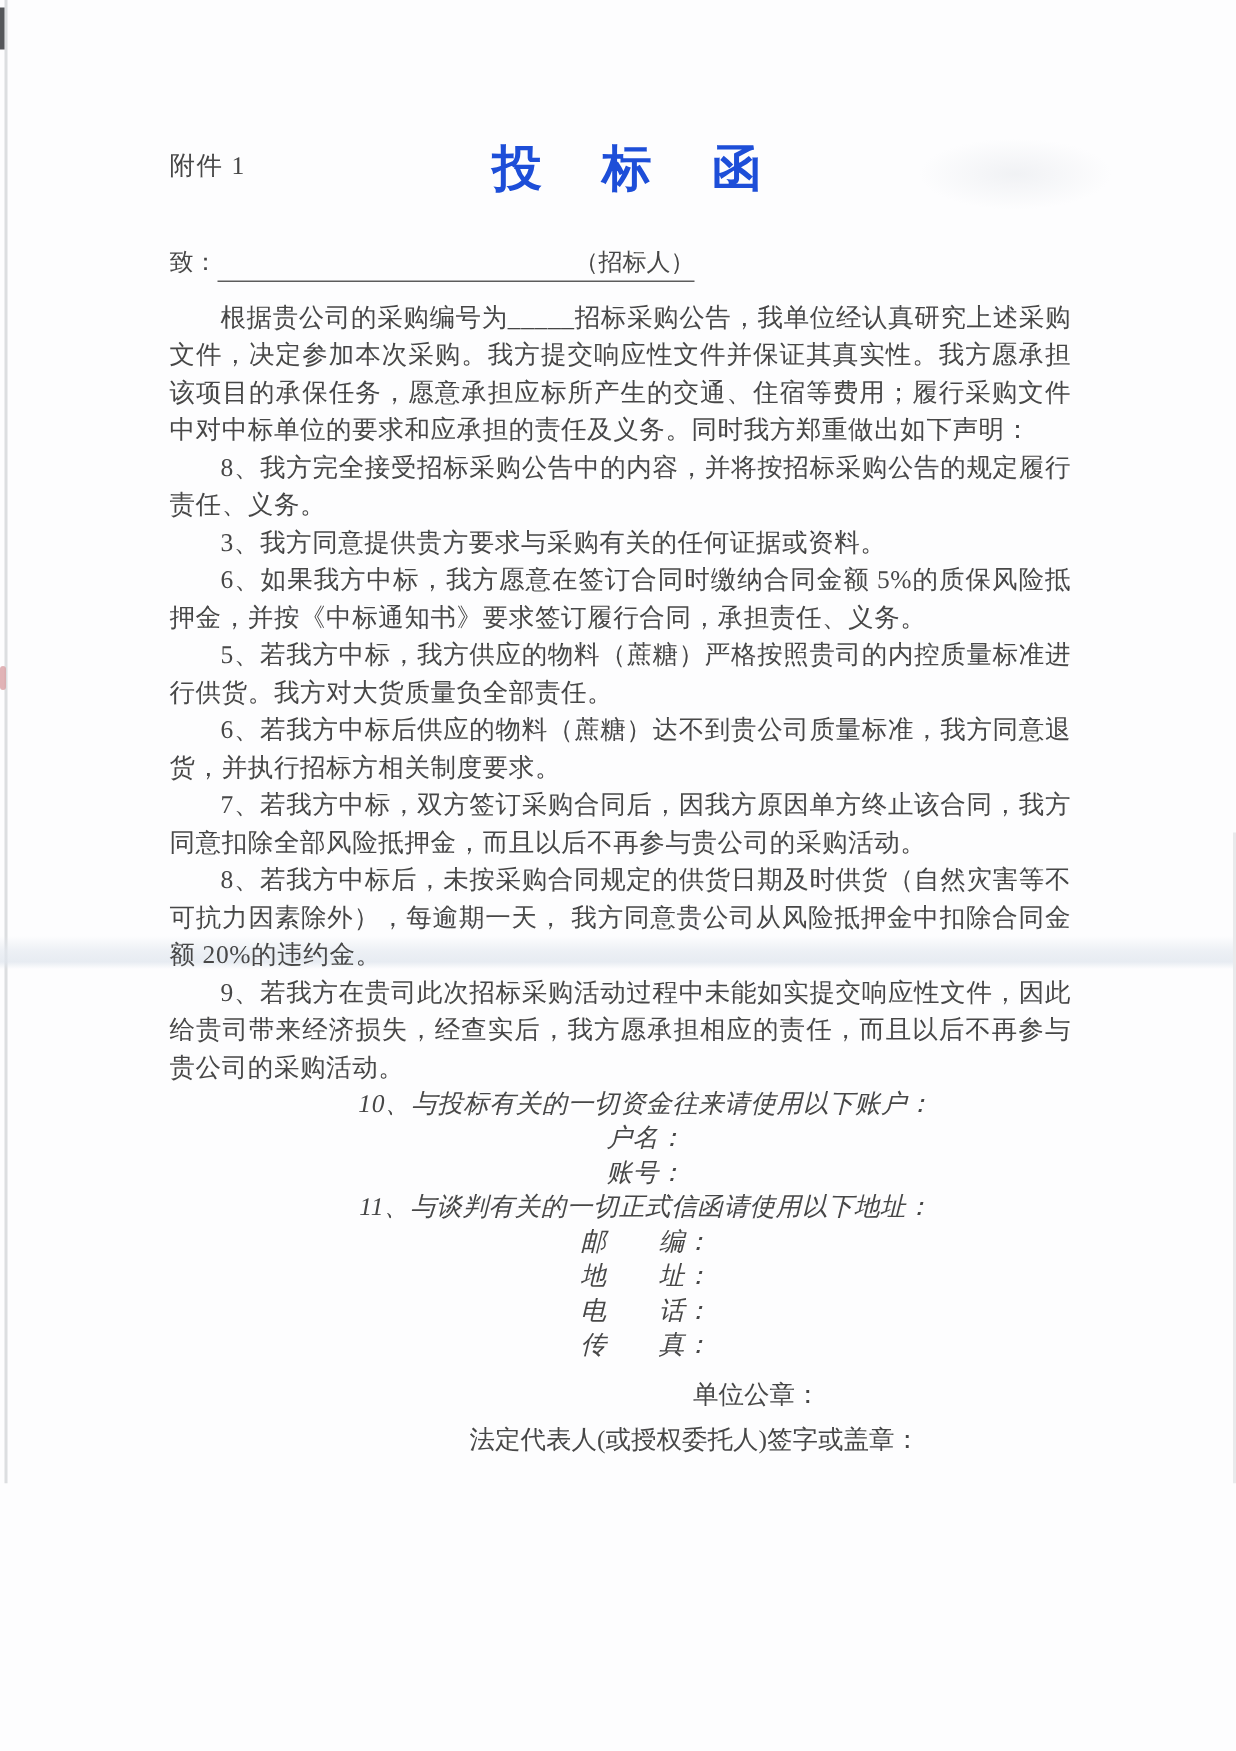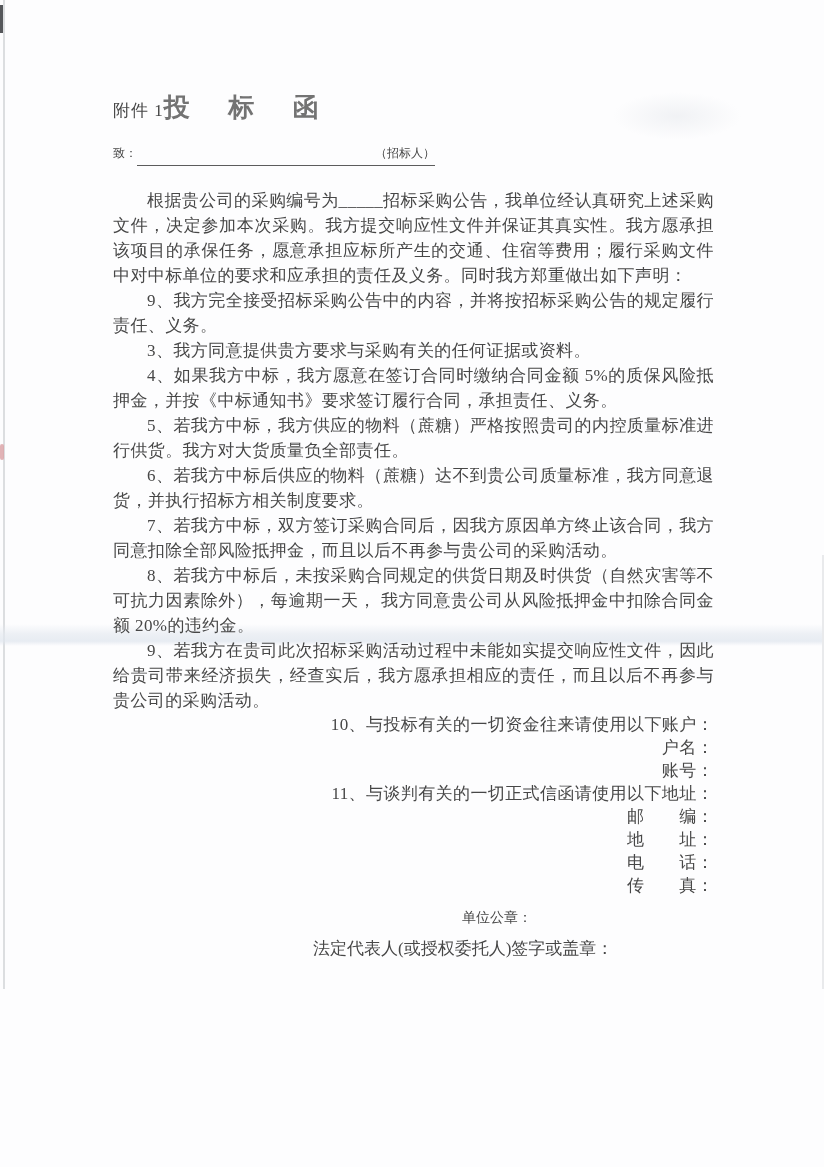--- a/index.html
+++ b/index.html
@@ -27,69 +27,69 @@
     align-items: flex-start;
   }
   .attachment {
     font-size: 17px;
     padding-top: 9px;
     white-space: nowrap;
     letter-spacing: 1px;
   }
   .doc-title {
     flex: 1;
-    text-align: left;
-    font-size: 26px;
+    text-align: center;
+    font-size: 33px;
     font-weight: bold;
-    color: #737373;
+    color: #1d4ed8;
     letter-spacing: 12px;
     word-spacing: 8px;
     padding-right: 30px;
   }
   .to-line {
-    margin-top: 16px;
-    font-size: 12px;
+    margin-top: 28px;
+    font-size: 16px;
     line-height: 25px;
     white-space: nowrap;
   }
   .to-underline {
     display: inline-block;
     border-bottom: 1px solid #5c5c5c;
     vertical-align: bottom;
     line-height: 23px;
   }
   .to-blank {
     display: inline-block;
     width: 238px;
     height: 1px;
   }
   .paragraphs {
-    margin-top: 22px;
+    margin-top: 11px;
   }
   .paragraphs p {
     margin: 0;
     font-size: 17px;
     line-height: 25px;
     text-indent: 2em;
     text-align: justify;
     letter-spacing: 0.4px;
   }
   .sub-section p {
     margin: 0;
     font-size: 17px;
     line-height: 23px;
     text-indent: 2em;
-    text-align: right;
+    text-align: center;
     letter-spacing: 0.4px;
+    font-style: italic;
   }
   .sig-seal {
     margin: 10px 0 0 349px;
-    font-size: 14px;
+    font-size: 17px;
     line-height: 23px;
-    font-family: Liberation Mono, monospace;
   }
   .sig-legal {
     margin: 7px 0 0 200px;
     font-size: 17px;
     line-height: 23px;
   }
   .sig-date {
     margin: 25px 0 0 347px;
     font-size: 17px;
     line-height: 23px;
@@ -130,23 +130,23 @@
       <span class="attachment">附件 1</span>
       <span class="doc-title">投 标 函</span>
     </div>
 
     <div class="to-line">
       <span>致：</span><span class="to-underline"><span class="to-blank"></span><span>（招标人）</span></span>
     </div>
 
     <div class="paragraphs">
         <p>根据贵公司的采购编号为_____招标采购公告，我单位经认真研究上述采购文件，决定参加本次采购。我方提交响应性文件并保证其真实性。我方愿承担该项目的承保任务，愿意承担应标所产生的交通、住宿等费用；履行采购文件中对中标单位的要求和应承担的责任及义务。同时我方郑重做出如下声明：</p>
-        <p>9、我方完全接受招标采购公告中的内容，并将按招标采购公告的规定履行责任、义务。</p>
+        <p>8、我方完全接受招标采购公告中的内容，并将按招标采购公告的规定履行责任、义务。</p>
         <p>3、我方同意提供贵方要求与采购有关的任何证据或资料。</p>
-        <p>4、如果我方中标，我方愿意在签订合同时缴纳合同金额 5%的质保风险抵押金，并按《中标通知书》要求签订履行合同，承担责任、义务。</p>
+        <p>6、如果我方中标，我方愿意在签订合同时缴纳合同金额 5%的质保风险抵押金，并按《中标通知书》要求签订履行合同，承担责任、义务。</p>
         <p>5、若我方中标，我方供应的物料（蔗糖）严格按照贵司的内控质量标准进行供货。我方对大货质量负全部责任。</p>
         <p>6、若我方中标后供应的物料（蔗糖）达不到贵公司质量标准，我方同意退货，并执行招标方相关制度要求。</p>
         <p>7、若我方中标，双方签订采购合同后，因我方原因单方终止该合同，我方同意扣除全部风险抵押金，而且以后不再参与贵公司的采购活动。</p>
         <p>8、若我方中标后，未按采购合同规定的供货日期及时供货（自然灾害等不可抗力因素除外），每逾期一天， 我方同意贵公司从风险抵押金中扣除合同金额 20%的违约金。</p>
         <p>9、若我方在贵司此次招标采购活动过程中未能如实提交响应性文件，因此给贵司带来经济损失，经查实后，我方愿承担相应的责任，而且以后不再参与贵公司的采购活动。</p>
       </div>
 
     <div class="sub-section">
       <p>10、与投标有关的一切资金往来请使用以下账户：</p>
       <div>

